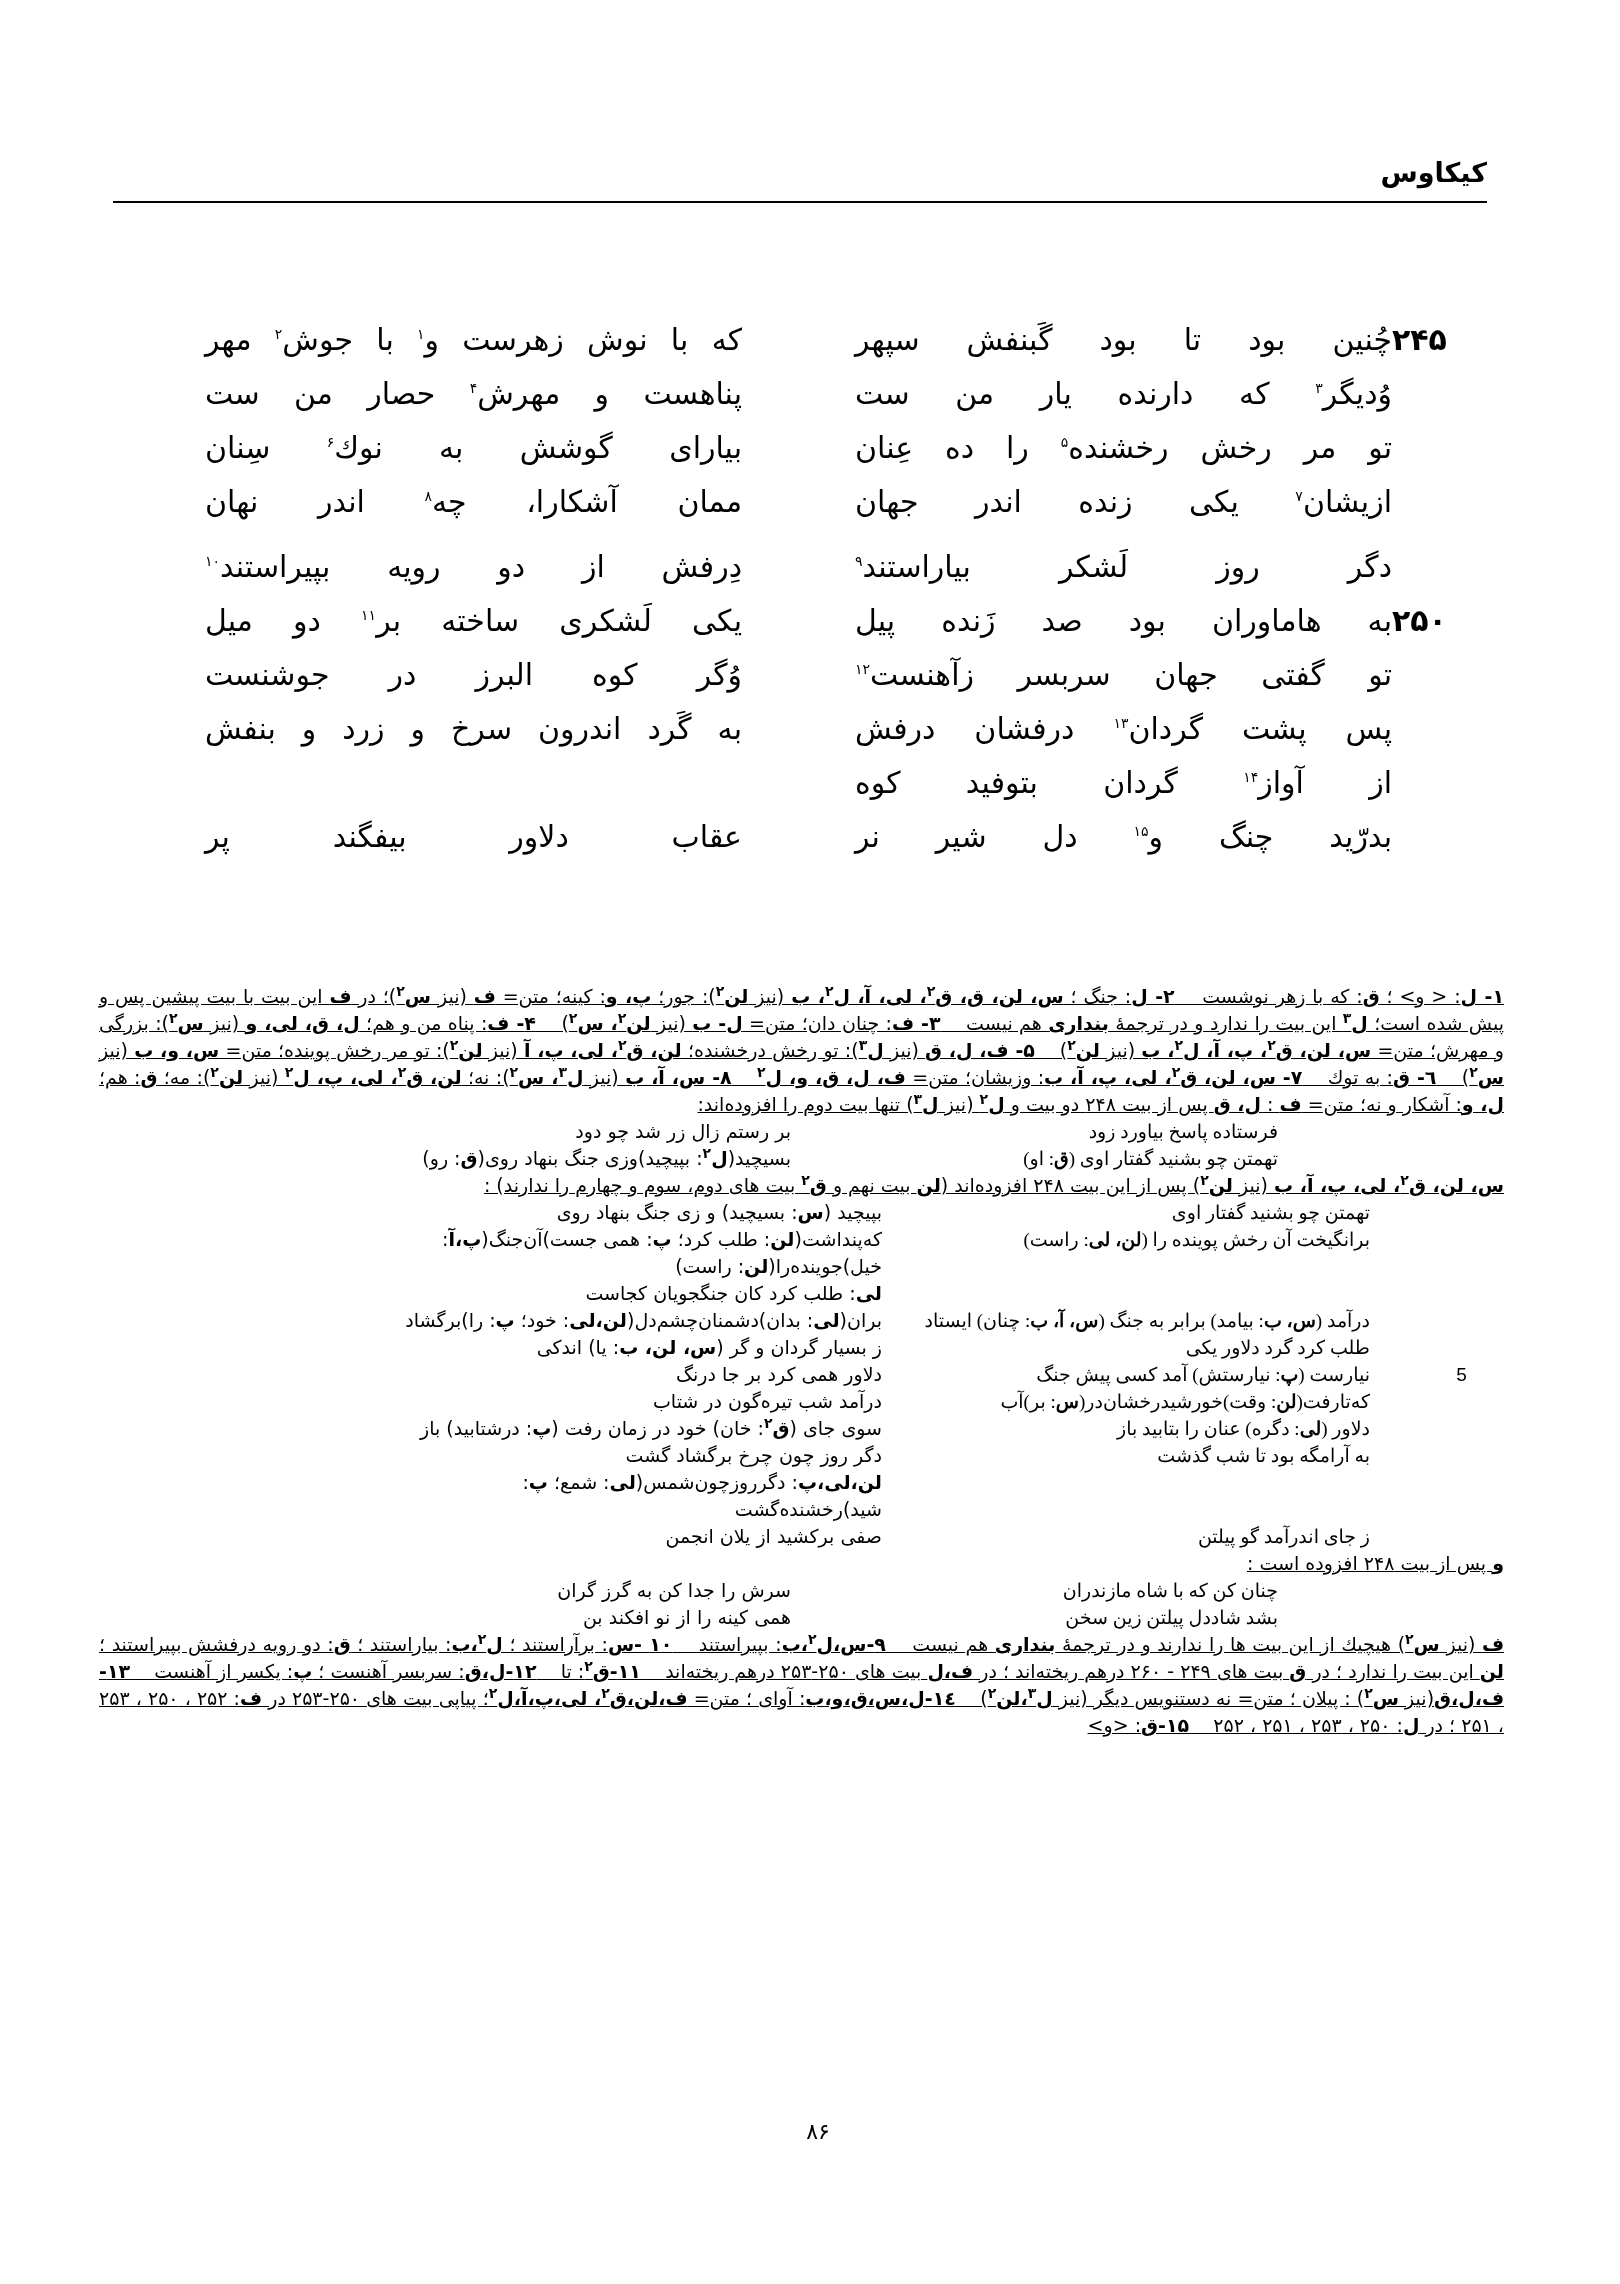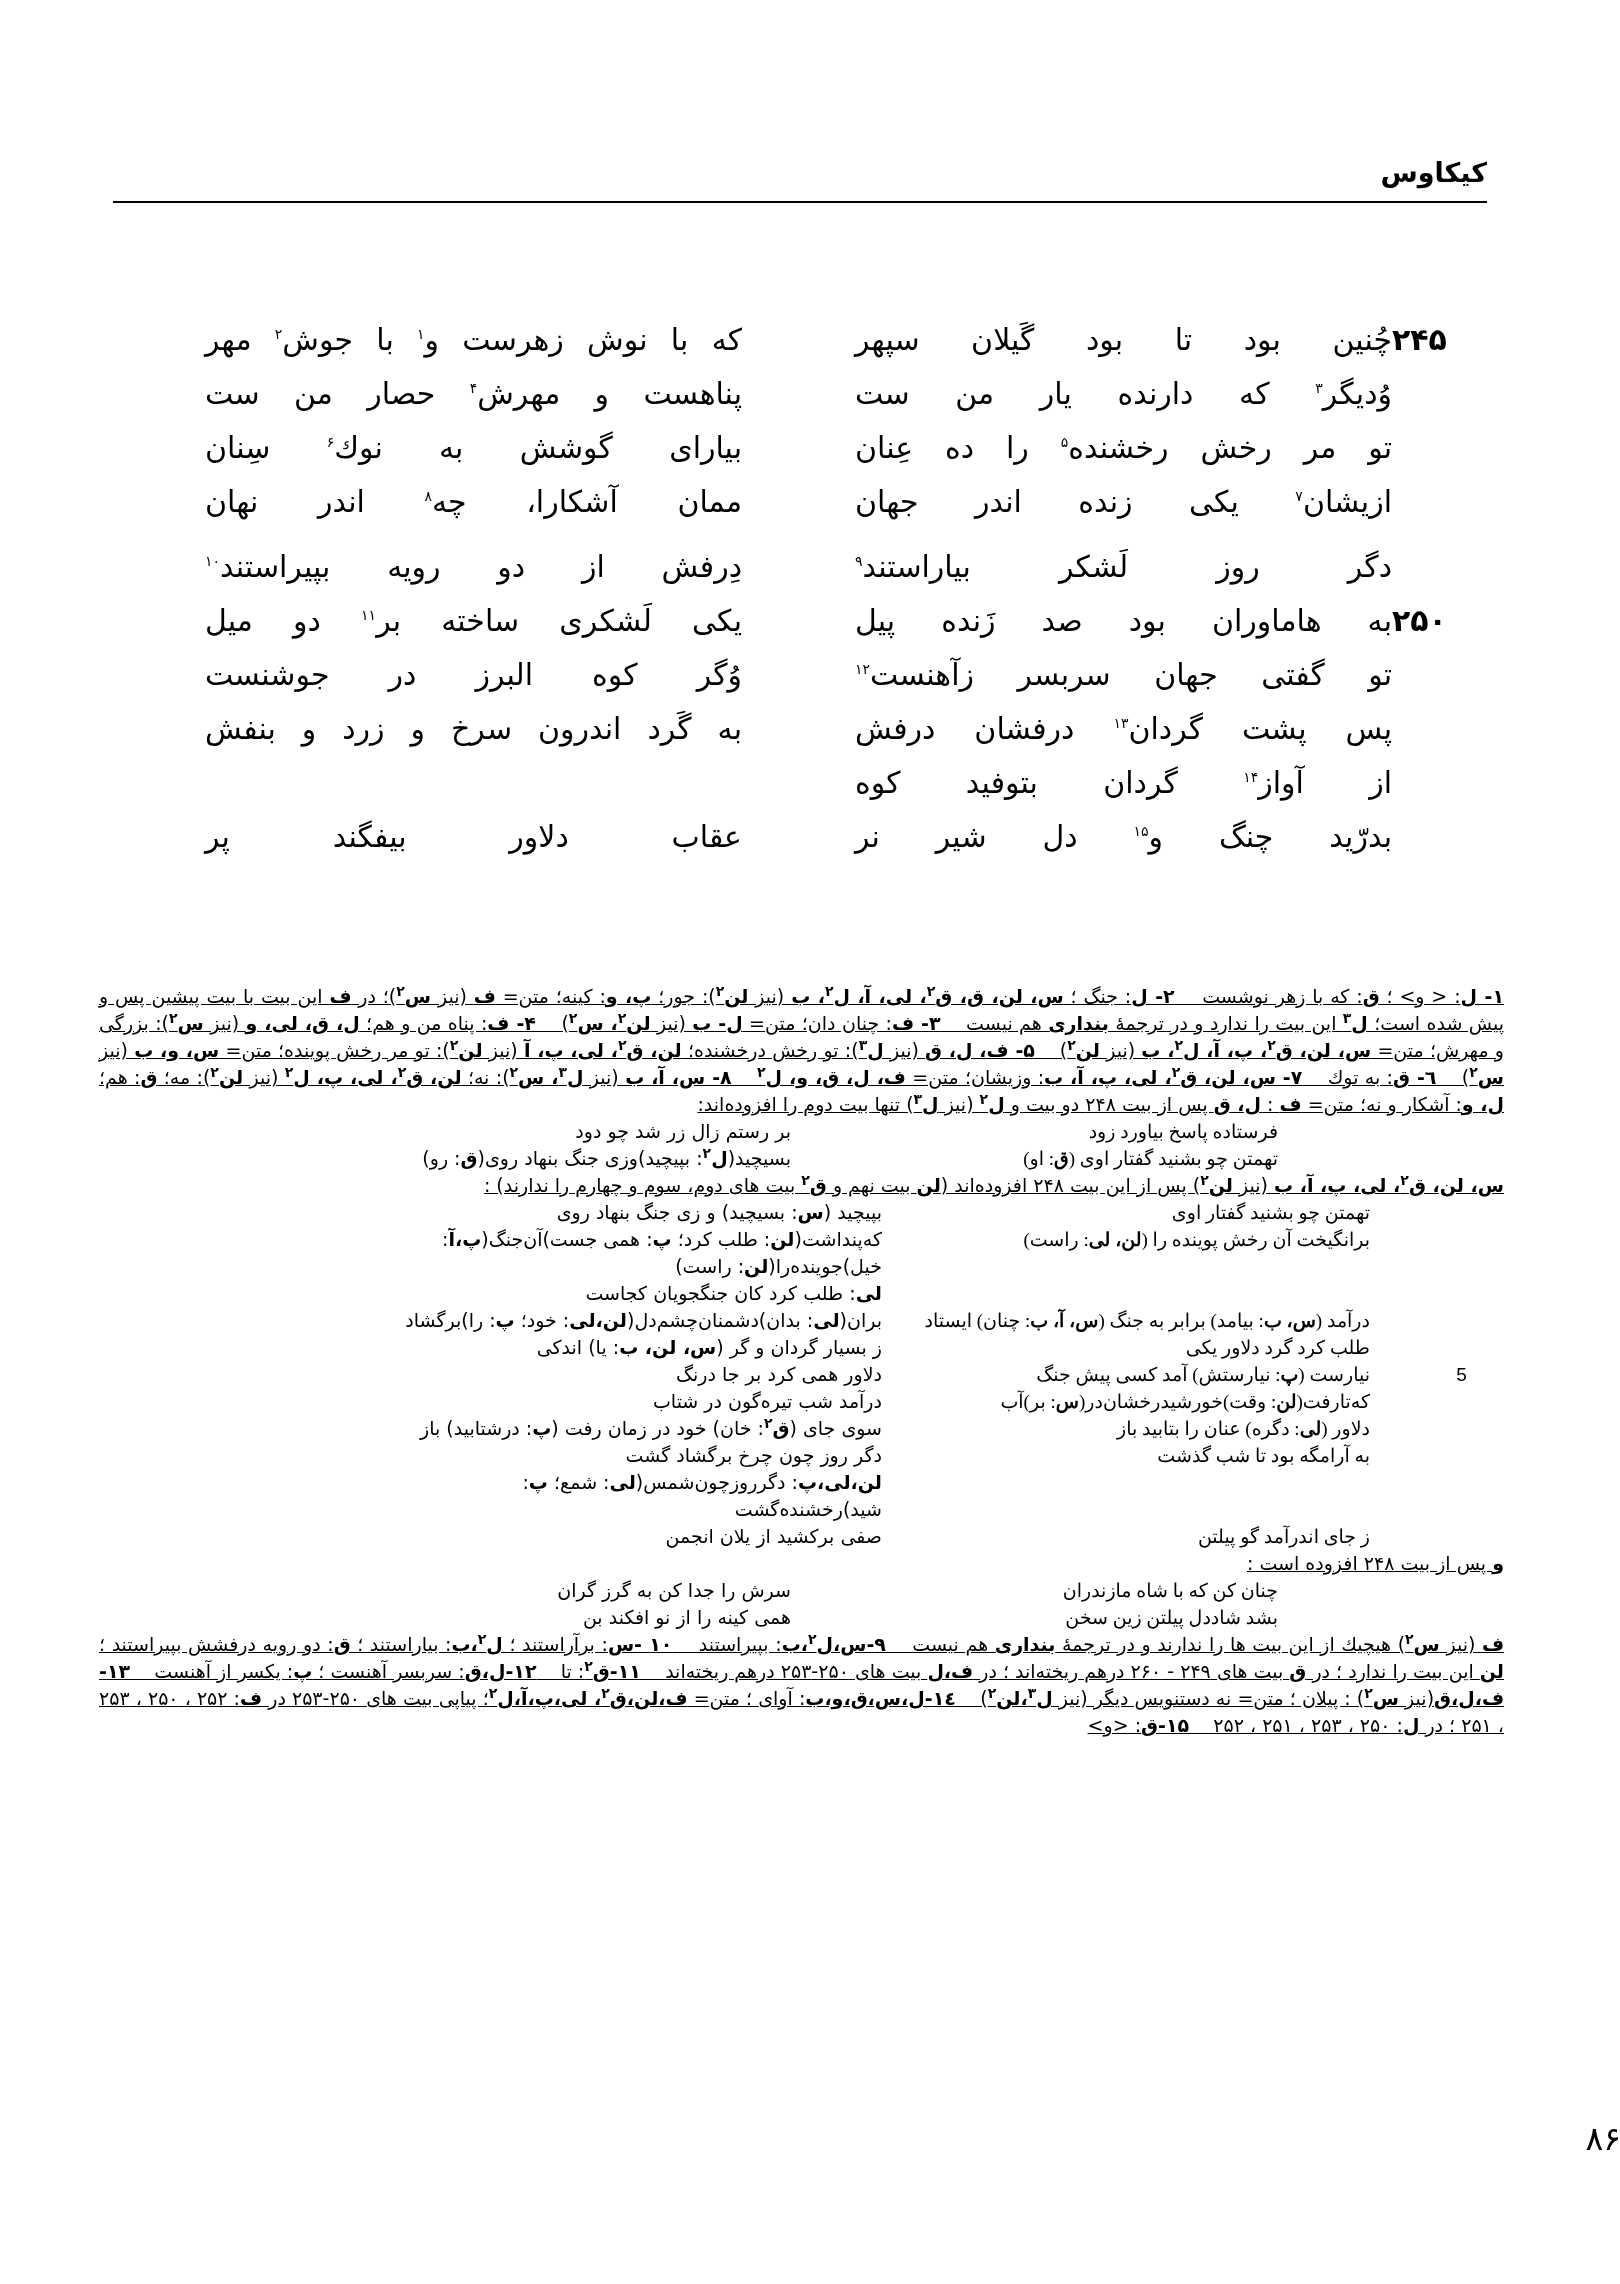--- a/index.html
+++ b/index.html
@@ -40,33 +40,33 @@
   .note-para b { font-weight: bold; }
   .v-row {
     display: flex; direction: rtl; font-size: 19px; line-height: 27px;
   }
   .v-row .vn { width: 85px; flex: 0 0 85px; text-align: center; direction: ltr; font-family: "Liberation Sans", sans-serif;}
   .v-row .a { width: 509px; flex: 0 0 509px; padding-right: 49px; box-sizing: border-box; font-family: Liberation Serif, serif; }
   .v-row .b { width: 523px; flex: 0 0 523px; padding-right: 28px; box-sizing: border-box; text-align: right; }
   .v-row.indent .a { padding-right: 141px; width: 600px; flex-basis: 600px;}
   #page-number {
     position: absolute; left: 15px; right: 0; top: 2119px;
-    font-size: 33px; direction: rtl;
+    text-align: center; font-size: 22px; direction: rtl;
   }
 </style>
 </head>
 <body>
 
 <div id="running-head">کیکاوس</div>
 <div id="head-rule"></div>
 
 <div class="couplet-block" id="verses" style="top:316px;">
     <div class="couplet" style="margin-top: 0px; margin-bottom: 7px;">
       <span class="num">۲۴۵</span>
-      <span class="h1">چُنین بود تا بود گَیلان سپهر</span>
+      <span class="h1">چُنین بود تا بود گَبنفش سپهر</span>
       <span class="gap"></span>
       <span class="h2">که با نوش زهرست و<sup>۱</sup> با جوش<sup>۲</sup> مهر</span>
     </div>
     <div class="couplet" style="margin-top: 0px; margin-bottom: 7px;">
       <span class="num"></span>
       <span class="h1">وُدیگر<sup>۳</sup> که دارنده یار من ست</span>
       <span class="gap"></span>
       <span class="h2">پناهست و مهرش<sup>۴</sup> حصار من ست</span>
     </div>
     <div class="couplet" style="margin-top: 0px; margin-bottom: 7px;">

